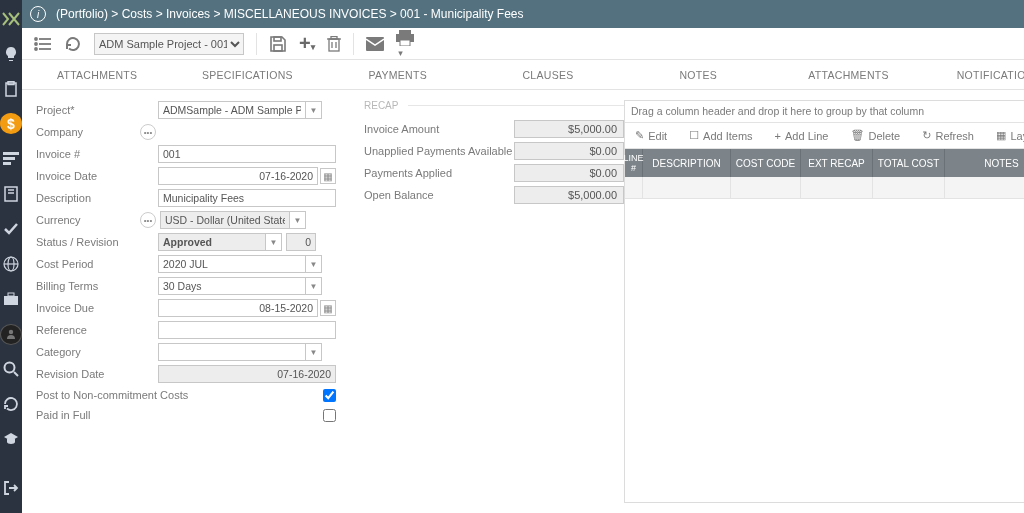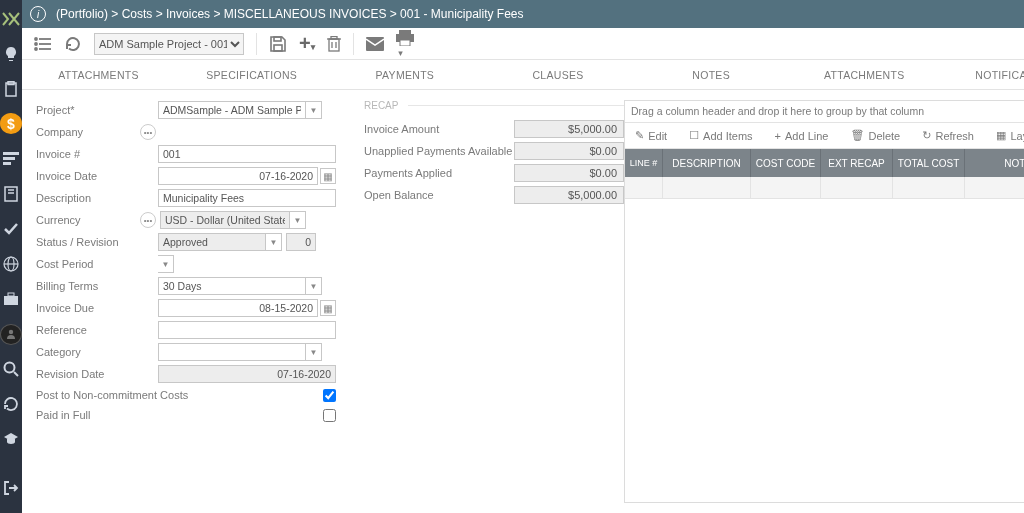--- a/index.html
+++ b/index.html
@@ -40,21 +40,21 @@
 .rlabel{width:150px;color:#7a7a7a}
 .rval{flex:1;height:18px;border:1px solid #c7c7c7;background:#ededed;text-align:right;padding-right:6px;line-height:16px;color:#555}
 .check-row{display:flex;align-items:center;height:18px;margin-bottom:2px}
 .check-row label{flex:1;color:#7a7a7a}
 .grid-wrap{border:1px solid #dcdcdc}
 .grid-group{height:22px;border-bottom:1px solid #e3e3e3;padding:4px 6px;color:#7a7a7a;font-size:10.5px}
 .grid-tools{height:26px;border-bottom:1px solid #e3e3e3;display:flex;align-items:center;gap:22px;padding:0 10px;color:#7a7a7a;font-size:11px}
 .grid-tools span{cursor:pointer;display:flex;align-items:center;gap:4px}
 .ghead{display:flex;background:#7c848a;color:#fff;font-size:10px;height:28px}
 .gcell{display:flex;align-items:center;justify-content:center;border-right:1px solid #6a7177}
-.c-line{width:38px}.c-desc{width:88px}.c-cost{width:70px}.c-ext{width:72px}.c-tot{width:72px}.c-notes{width:114px}
+.c-line{width:18px}.c-desc{width:88px}.c-cost{width:70px}.c-ext{width:72px}.c-tot{width:72px}.c-notes{width:114px}
 .gfilter{display:flex;background:#f4f4f4;height:22px;border-bottom:1px solid #e3e3e3}
 .gfilter .gcell{border-right:1px solid #e3e3e3;position:relative}
 svg{display:block}
 </style>
 </head>
 <body>
 
 <div class="shell">
   <div class="sidebar">
     <div class="s-icon sidebar-top">
@@ -238,27 +238,28 @@
             </div>
           <div class="frow">
               <span class="flabel">Currency</span>
               <span class="more-dot">•••</span>
               <input disabled="" type="text" class="w-sel disabled" style="width: 130px;" value="USD - Dollar (United States of Ameri">
               <span class="dsel">▼</span>
             </div>
           <div class="frow">
               <span class="flabel">Status / Revision</span>
               <span style="width:22px"></span>
-              <input disabled="" type="text" class="disabled" style="width: 108px;" value="Approved">
+              <input disabled="" type="text" class="disabled" style="width: 108px; font-weight: bold;" value="Approved">
               <span class="dsel">▼</span>
               <input disabled="" type="text" class="disabled" style="width: 30px; text-align: right; margin-left: 4px;" value="0">
             </div>
           <div class="frow">
               <span class="flabel">Cost Period</span>
               <span style="width:22px"></span>
+              <input type="text" class="w-sel" value="2020 JUL" style="">
               <span class="dsel">▼</span>
             </div>
           <div class="frow">
               <span class="flabel">Billing Terms</span>
               <span style="width:22px"></span>
               <input type="text" class="w-sel" value="30 Days" style="">
               <span class="dsel">▼</span>
             </div>
           <div class="frow">
               <span class="flabel">Invoice Due</span>

